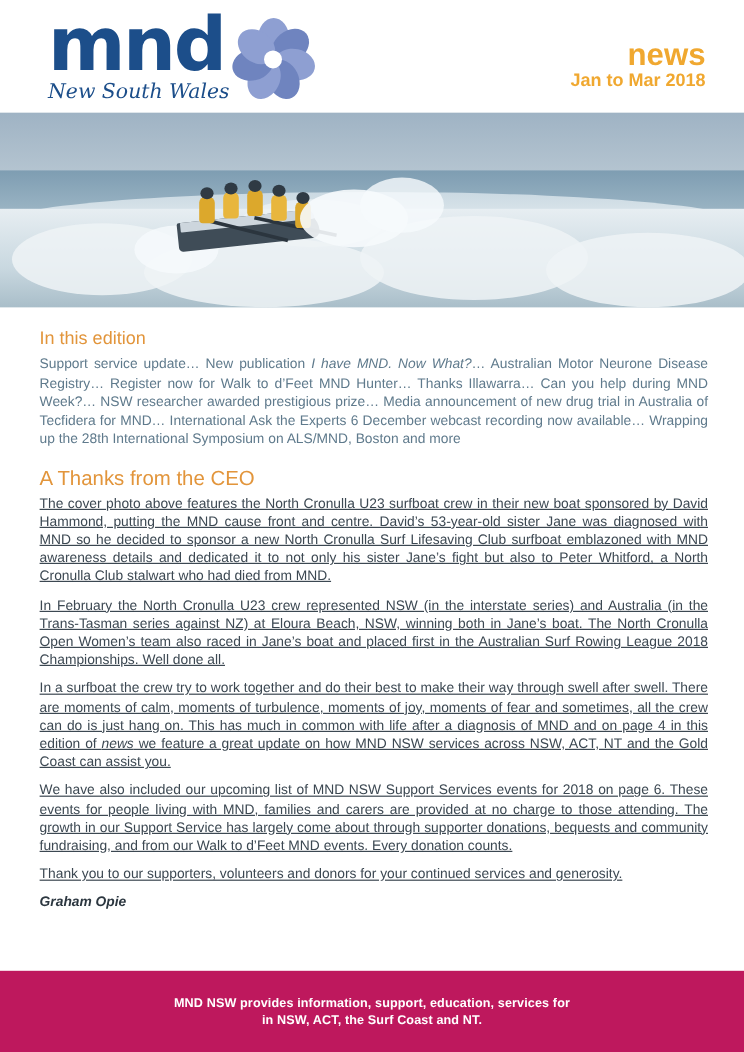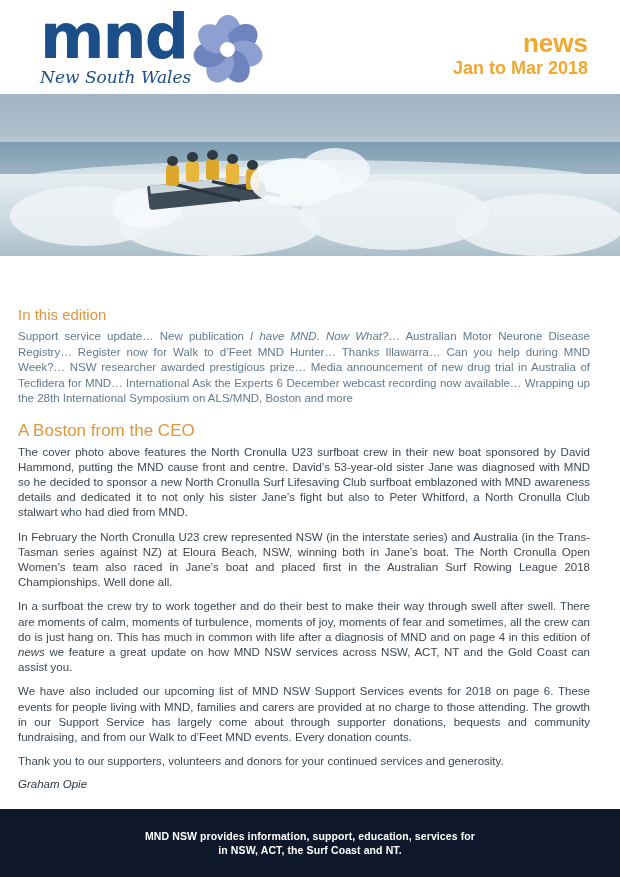--- a/index.html
+++ b/index.html
@@ -104,21 +104,21 @@
     padding-right: 14px;
     padding-top: 14px;
   }
   .news-word {
     font-size: 26px;
     font-weight: bold;
     color: #f0a830;
     line-height: 1.1;
   }
   .news-date {
-    font-size: 18px;
+    font-size: 15px;
     font-weight: bold;
     color: #f0a830;
     line-height: 1.2;
     white-space: nowrap;
   }
 
   
   .hero {
     position: relative;
     width: 620px;
@@ -206,22 +206,21 @@
     background: #f6fafc;
     border-radius: 50%;
     opacity: .9;
   }
   .s1 { left: 250px; top: 64px; width: 90px; height: 48px; }
   .s2 { left: 300px; top: 54px; width: 70px; height: 46px; opacity:.8;}
   .s3 { left: 112px; top: 94px; width: 70px; height: 40px; opacity:.8;}
 
   
   .content {
-    padding: 14px 30px 0 18px;
-    margin-top: 32px;
+    padding: 14px 30px 0 33px;
   }
 
   .section-heading {
     color: #e2953b;
     font-size: 15px;
     margin: 4px 0 6px 0;
     font-weight: normal;
   }
   .section-heading.ceo {
     font-size: 17px;
@@ -237,39 +236,40 @@
     text-align: justify;
   }
   .edition-body em { }
 
   .body-p {
     color: #3c4852;
     font-size: 11.5px;
     line-height: 15.2px;
     margin: 0 0 9px 0;
     text-align: justify;
+    text-decoration: underline;
   }
   .body-p em { font-style: italic; }
 
   .signature {
     color: #2c3740;
     font-size: 11.5px;
-    font-weight: normal;
+    font-weight: bold;
     font-style: italic;
     margin: 2px 0 0 0;
   }
 
   
   .footer {
     position: absolute;
     left: 0;
     bottom: 0;
     width: 620px;
     height: 68px;
-    background: #0f172a;
+    background: #be185d;
     color: #ffffff;
     display: flex;
     flex-direction: column;
     align-items: center;
     justify-content: center;
     text-align: center;
   }
   .footer-line {
     font-size: 10.5px;
     line-height: 14px;
@@ -339,21 +339,21 @@
     <div class="spray s1"></div>
     <div class="spray s2"></div>
   </div>
 
   <div class="content">
 
     <h2 class="section-heading">In this edition</h2>
 
     <p class="edition-body"><span>Support service update… New publication </span><em>I have MND. Now What?</em><span>… Australian Motor Neurone Disease Registry… Register now for Walk to d’Feet MND Hunter… Thanks Illawarra… Can you help during MND Week?… NSW researcher awarded prestigious prize… Media announcement of new drug trial in Australia of Tecfidera for MND…  International Ask the Experts 6 December webcast recording now available… Wrapping up the 28th International Symposium on ALS/MND, Boston and more</span></p>
 
-    <h2 class="section-heading ceo">A Boston from the CEO</h2>
+    <h2 class="section-heading ceo">A Thanks from the CEO</h2>
 
     <p class="body-p">The cover photo above features the North Cronulla U23 surfboat crew in their new boat sponsored by David Hammond, putting the MND cause front and centre. David’s 53-year-old sister Jane was diagnosed with MND so he decided to sponsor a new North Cronulla Surf Lifesaving Club surfboat emblazoned with MND awareness details and dedicated it to not only his sister Jane’s fight but also to Peter Whitford, a North Cronulla Club stalwart who had died from MND.</p>
 
     <p class="body-p">In February the North Cronulla U23 crew represented NSW (in the interstate series) and Australia (in the Trans-Tasman series against NZ) at Eloura Beach, NSW, winning both in Jane’s boat. The North Cronulla Open Women’s team also raced in Jane’s boat and placed first in the Australian Surf Rowing League 2018 Championships. Well done all.</p>
 
     <p class="body-p"><span>In a surfboat the crew try to work together and do their best to make their way through swell after swell. There are moments of calm, moments of turbulence, moments of joy, moments of fear and sometimes, all the crew can do is just hang on. This has much in common with life after a diagnosis of MND and on page 4 in this edition of </span><em>news</em><span> we feature a great update on how MND NSW services across NSW, ACT, NT and the Gold Coast can assist you.</span></p>
 
     <p class="body-p">We have also included our upcoming list of MND NSW Support Services events for 2018 on page 6. These events for people living with MND, families and carers are provided at no charge to those attending. The growth in our Support Service has largely come about through supporter donations, bequests and community fundraising, and from our Walk to d’Feet MND events. Every donation counts.</p>
 
     <p class="body-p">Thank you to our supporters, volunteers and donors for your continued services and generosity.</p>

